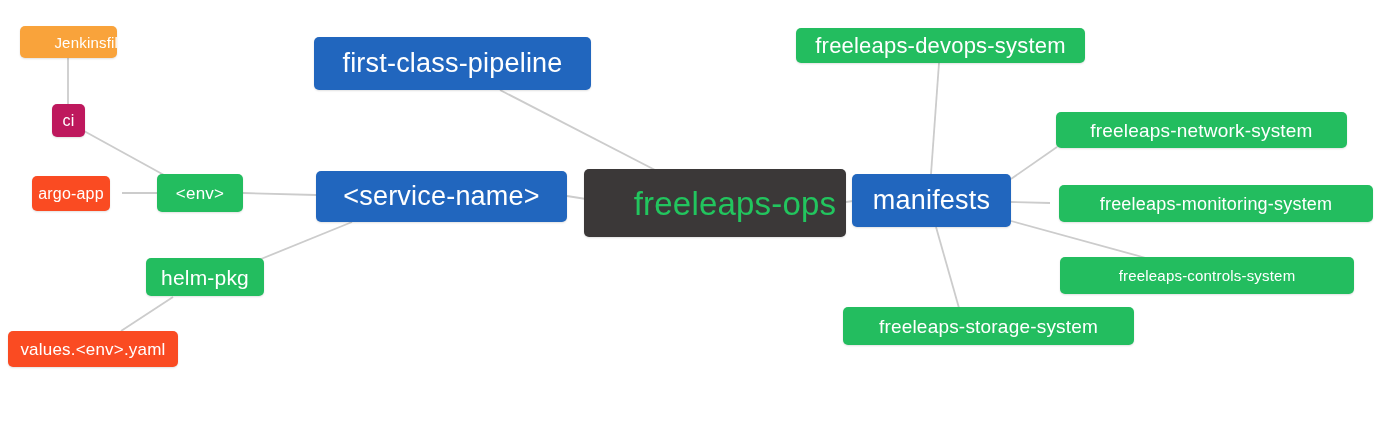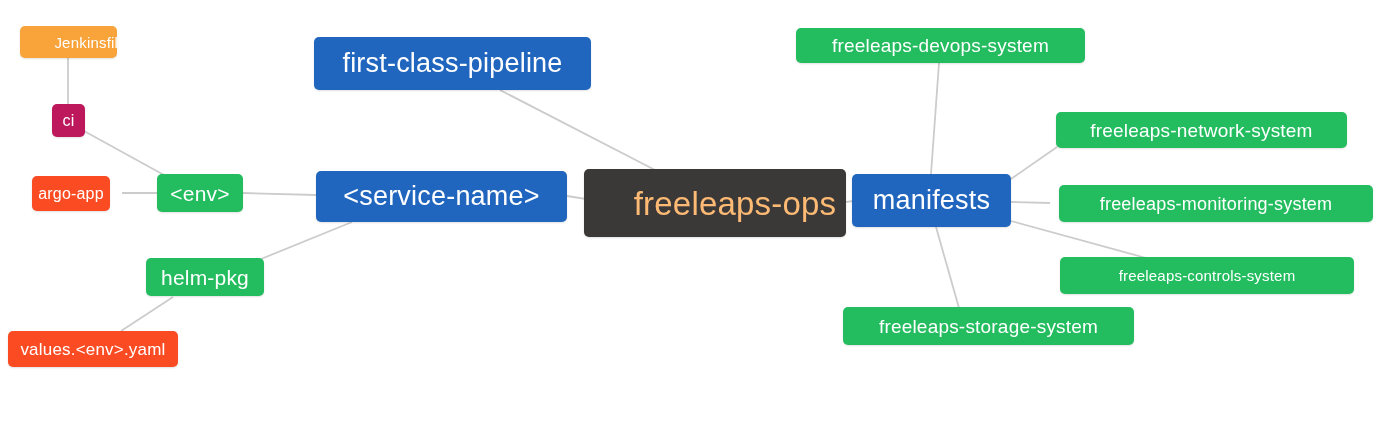--- a/index.html
+++ b/index.html
@@ -56,26 +56,26 @@
       <line x1="939" y1="63" x2="931" y2="174" stroke="#CCCCCC" stroke-width="1.8"></line>
       <line x1="1011" y1="179" x2="1057" y2="147" stroke="#CCCCCC" stroke-width="1.8"></line>
       <line x1="1011" y1="202" x2="1050" y2="203" stroke="#CCCCCC" stroke-width="1.8"></line>
       <line x1="1011" y1="221" x2="1146" y2="258" stroke="#CCCCCC" stroke-width="1.8"></line>
       <line x1="936" y1="227" x2="959" y2="308" stroke="#CCCCCC" stroke-width="1.8"></line>
     </svg>
   <div id="nodes">
       <div class="node" style="left: 20px; top: 26px; width: 97px; height: 32px; font-size: 15px; background: rgb(249, 163, 59); color: rgb(255, 255, 255); padding-left: 44px;">Jenkinsfile</div>
       <div class="node" style="left: 52px; top: 104px; width: 33px; height: 33px; font-size: 16px; background: #be185d; color: rgb(255, 255, 255);">ci</div>
       <div class="node" style="left: 32px; top: 176px; width: 78px; height: 35px; font-size: 16px; background: rgb(250, 75, 34); color: rgb(255, 255, 255);">argo-app</div>
-      <div class="node" style="left: 157px; top: 174px; width: 86px; height: 38px; font-size: 21px; background: rgb(35, 189, 95); color: rgb(255, 255, 255);">&lt;env&gt;</div>
+      <div class="node" style="left: 157px; top: 174px; width: 86px; height: 38px; font-size: 17px; background: rgb(35, 189, 95); color: rgb(255, 255, 255);">&lt;env&gt;</div>
       <div class="node" style="left: 146px; top: 258px; width: 118px; height: 38px; font-size: 21px; background: rgb(35, 189, 95); color: rgb(255, 255, 255);">helm-pkg</div>
       <div class="node" style="left: 8px; top: 331px; width: 170px; height: 36px; font-size: 17px; background: rgb(250, 75, 34); color: rgb(255, 255, 255);">values.&lt;env&gt;.yaml</div>
       <div class="node" style="left: 314px; top: 37px; width: 277px; height: 53px; font-size: 27px; background: rgb(33, 102, 190); color: rgb(255, 255, 255);">first-class-pipeline</div>
       <div class="node" style="left: 316px; top: 171px; width: 251px; height: 51px; font-size: 27px; background: rgb(33, 102, 190); color: rgb(255, 255, 255);">&lt;service-name&gt;</div>
-      <div class="node" style="left: 584px; top: 169px; width: 262px; height: 68px; font-size: 33px; background: rgb(59, 56, 56); color: #fdba74; padding-left: 40px;">freeleaps-ops</div>
+      <div class="node" style="left: 584px; top: 169px; width: 262px; height: 68px; font-size: 33px; background: rgb(59, 56, 56); color: #22c55e; padding-left: 40px;">freeleaps-ops</div>
       <div class="node" style="left: 852px; top: 174px; width: 159px; height: 53px; font-size: 27px; background: rgb(33, 102, 190); color: rgb(255, 255, 255);">manifests</div>
-      <div class="node" style="left: 796px; top: 28px; width: 289px; height: 35px; font-size: 19px; background: rgb(35, 189, 95); color: rgb(255, 255, 255);">freeleaps-devops-system</div>
+      <div class="node" style="left: 796px; top: 28px; width: 289px; height: 35px; font-size: 22px; background: rgb(35, 189, 95); color: rgb(255, 255, 255);">freeleaps-devops-system</div>
       <div class="node" style="left: 1056px; top: 112px; width: 291px; height: 36px; font-size: 19px; background: rgb(35, 189, 95); color: rgb(255, 255, 255);">freeleaps-network-system</div>
       <div class="node" style="left: 1049px; top: 185px; width: 314px; height: 37px; font-size: 18px; background: rgb(35, 189, 95); color: rgb(255, 255, 255); margin-left: 10px;">freeleaps-monitoring-system</div>
       <div class="node" style="left: 1060px; top: 257px; width: 294px; height: 37px; font-size: 15px; background: rgb(35, 189, 95); color: rgb(255, 255, 255);">freeleaps-controls-system</div>
       <div class="node" style="left: 815px; top: 307px; width: 291px; height: 38px; font-size: 19px; background: rgb(35, 189, 95); color: rgb(255, 255, 255); margin-left: 28px;">freeleaps-storage-system</div>
     </div>
 </div>
 
 </body></html>

